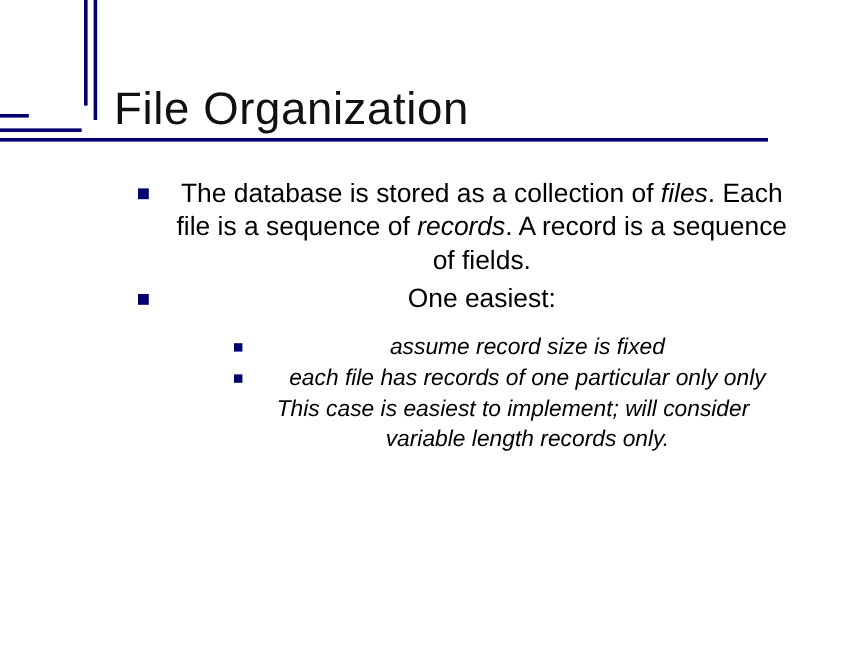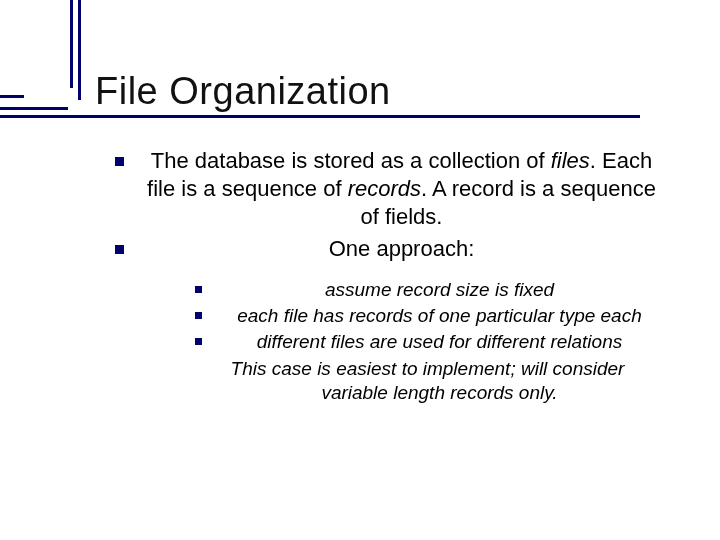--- a/index.html
+++ b/index.html
@@ -93,30 +93,27 @@
   <div class="line-side2"></div>
 
   <h1 class="title">File Organization</h1>
 
   <div class="body">
     <ul class="lvl1">
       <li>
         <span>The database is stored as a collection of </span><em class="term">files</em><span>. Each file is a sequence of </span><em class="term">records</em><span>.  A record is a sequence of fields.</span>
       </li>
       <li>
-        <span>One approach:</span>
+        <span>One easiest:</span>
         <ul class="lvl2">
           <li class="bulleted">
             <span>assume record size is </span><span>fixed</span><span></span>
           </li>
           <li class="bulleted">
-            <span>each file has records of one particular type each</span>
-          </li>
-          <li class="bulleted">
-            <span>different files are used for different relations</span>
+            <span>each file has records of one particular only only</span>
           </li>
           <li class="nobullet">
             <span>This case is easiest to implement; will consider</span>
             <span class="cont">variable length records only.</span>
           </li>
         </ul>
       </li>
     </ul>
   </div>
 </div>

